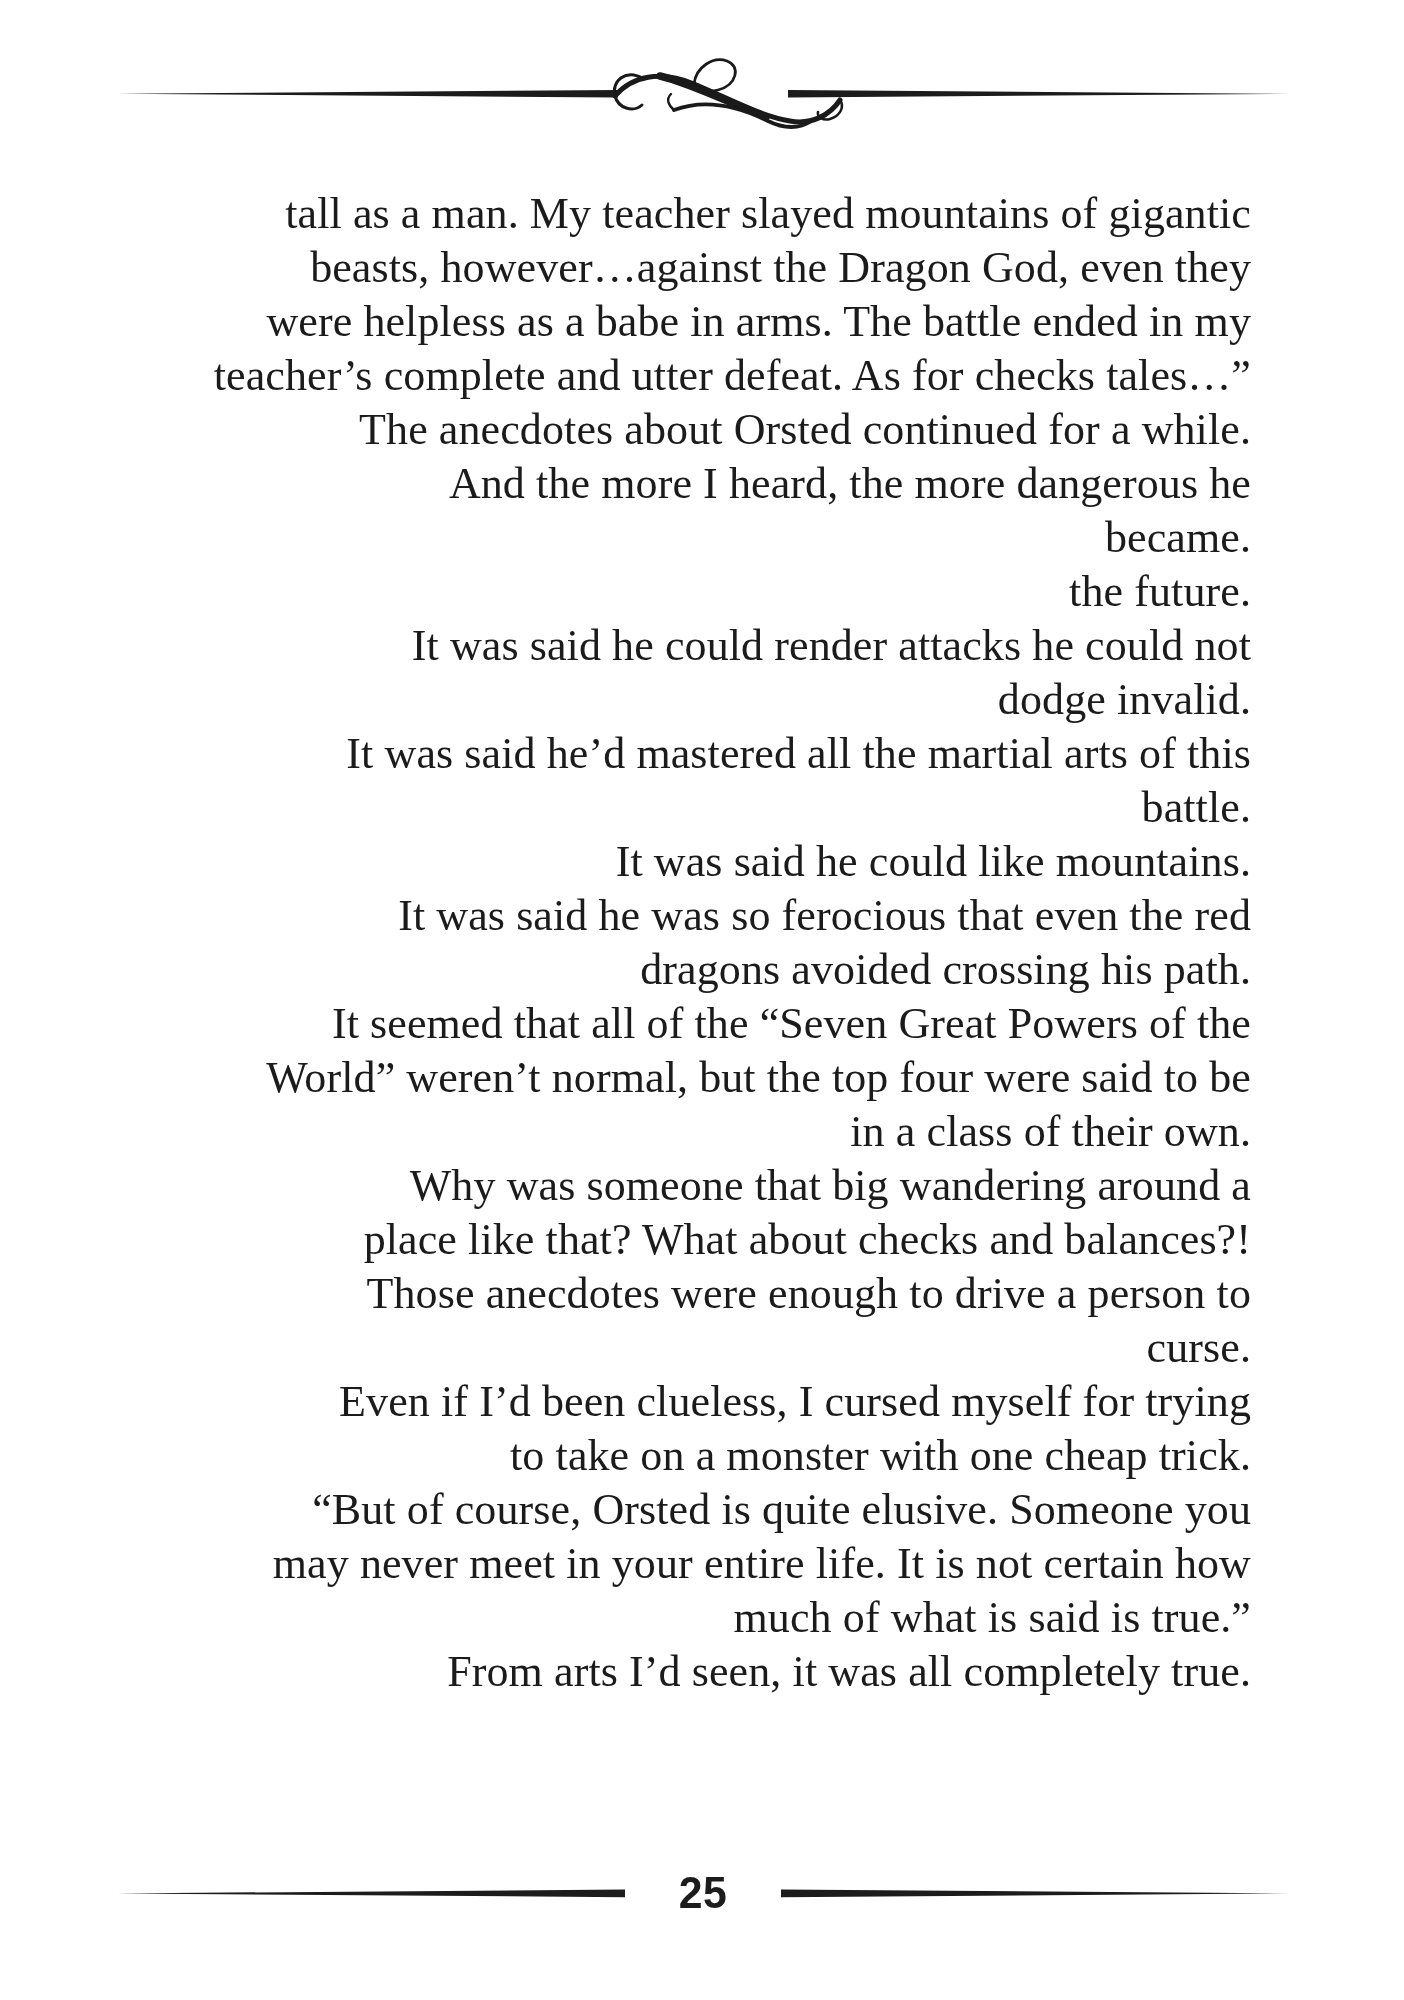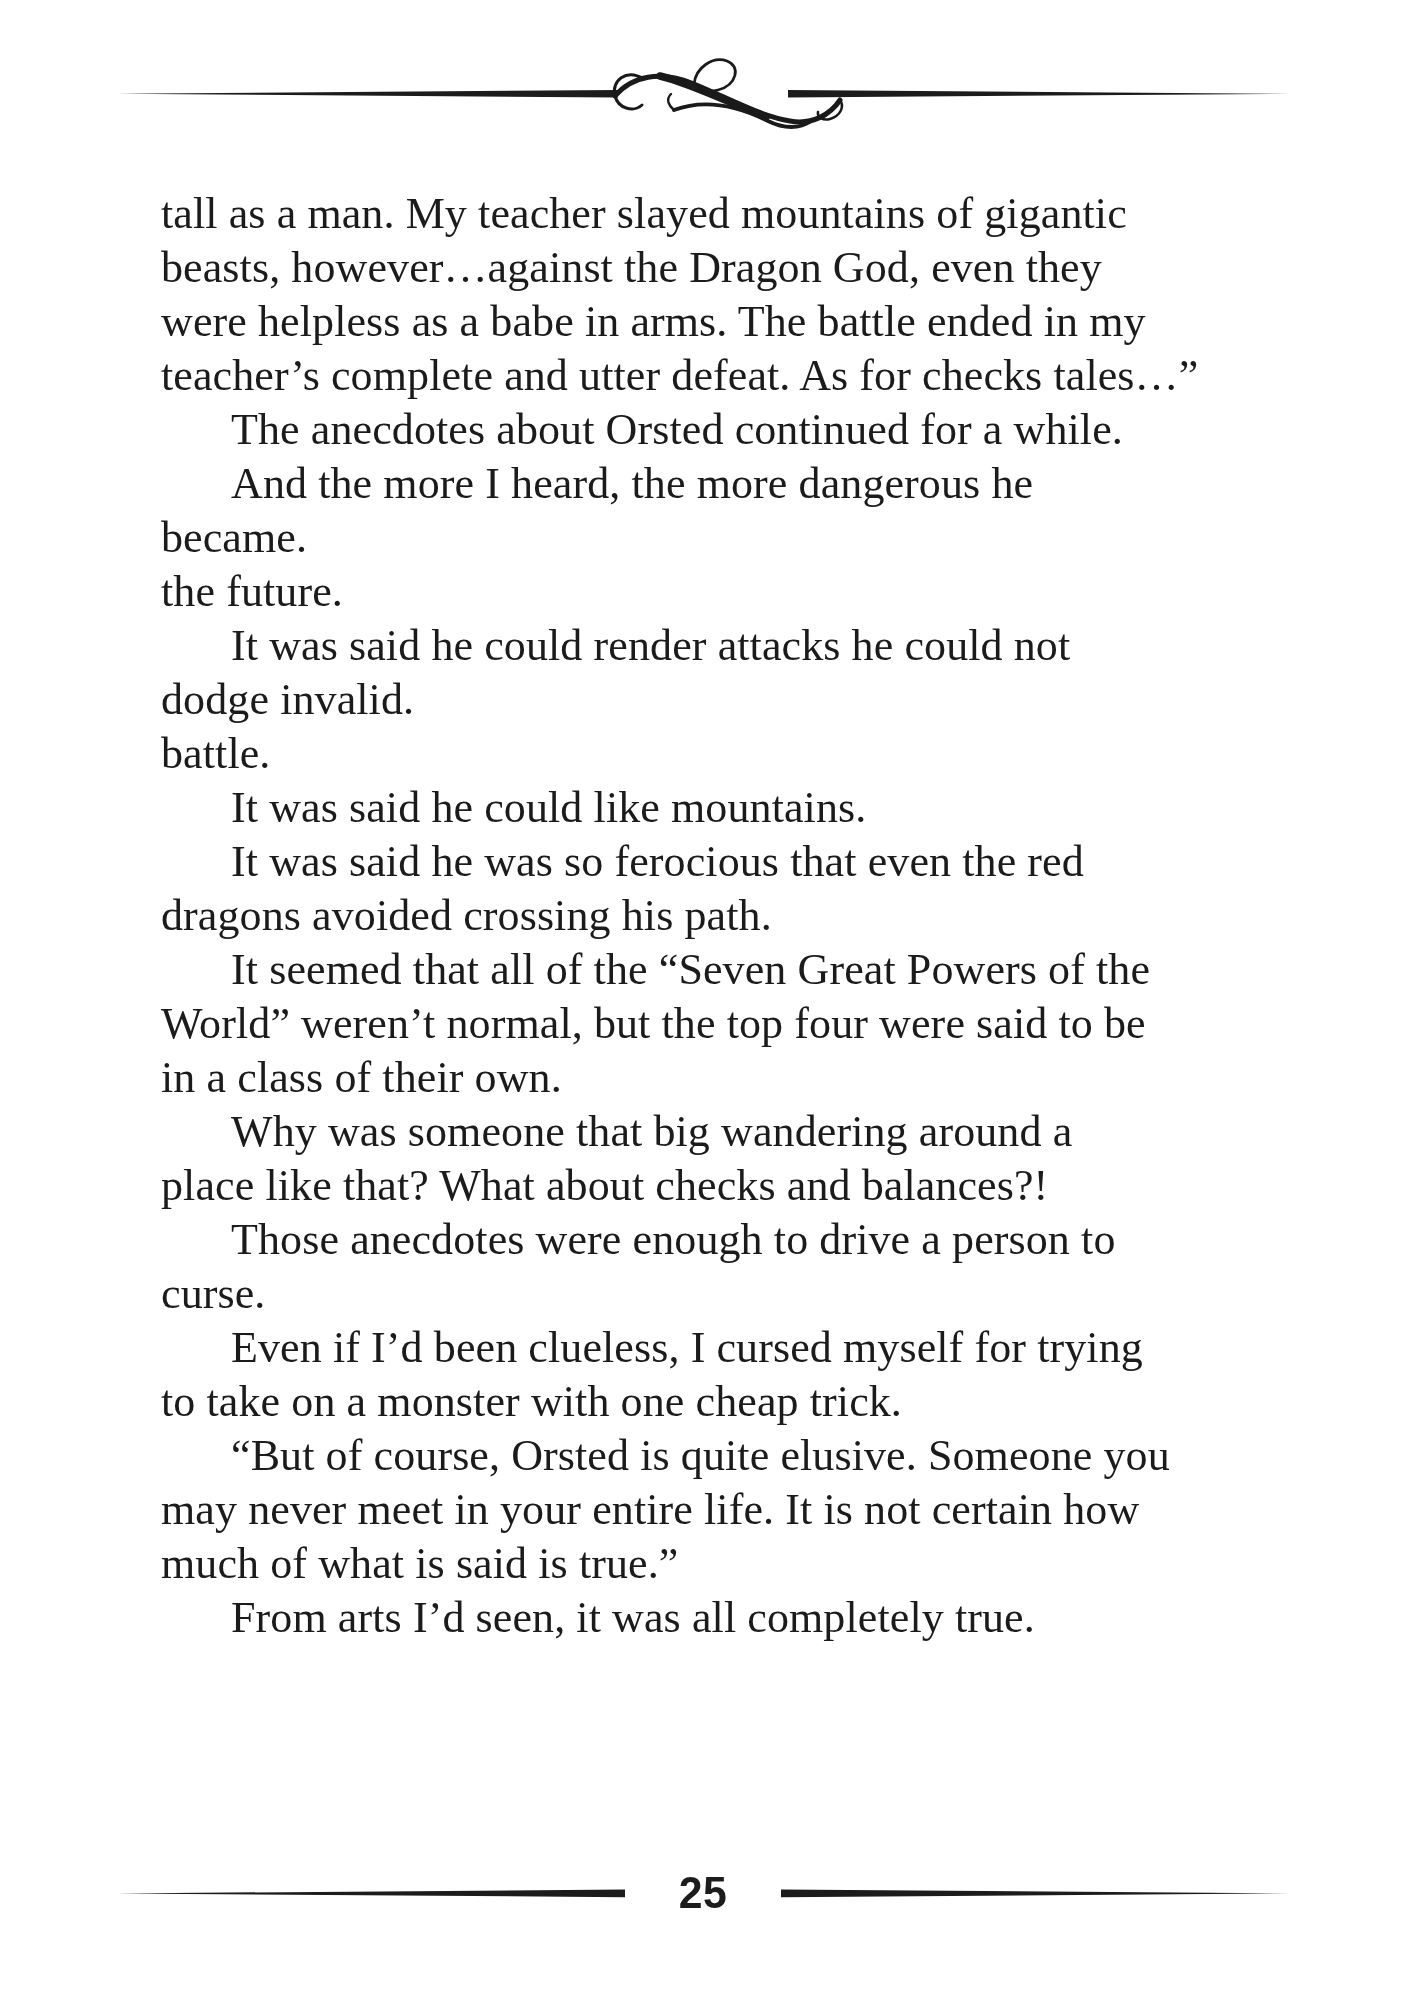--- a/index.html
+++ b/index.html
@@ -35,20 +35,21 @@
     top: 187px;
     width: 1090px;
     font-size: 44px;
     line-height: 54px;
     letter-spacing: 0.1px;
   }
   .para { margin: 0; padding: 0; }
   .line {
     white-space: nowrap;
     height: 54px;
+    text-align: right;
   }
   .line.indent { padding-left: 70px; }
   .page-number {
     position: absolute;
     left: 703px;
     top: 1869px;
     transform: translateX(-50%) scaleX(0.95);
     font-family: "Liberation Sans", sans-serif;
     font-size: 45px;
     font-weight: 600;
@@ -89,20 +90,21 @@
       <div class="line">became.</div>
     </div>
     <div class="para">
       <div class="line">the future.</div>
     </div>
     <div class="para">
       <div class="line indent">It was said he could render attacks he could not</div>
       <div class="line">dodge invalid.</div>
     </div>
     <div class="para">
+      <div class="line indent">It was said he’d mastered all the martial arts of this</div>
       <div class="line">battle.</div>
     </div>
     <div class="para">
       <div class="line indent">It was said he could like mountains.</div>
     </div>
     <div class="para">
       <div class="line indent">It was said he was so ferocious that even the red</div>
       <div class="line">dragons avoided crossing his path.</div>
     </div>
     <div class="para">

